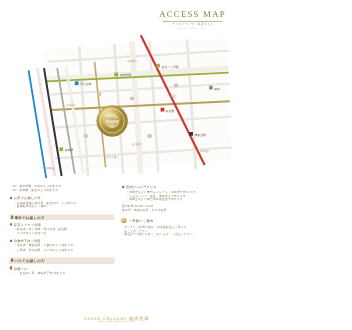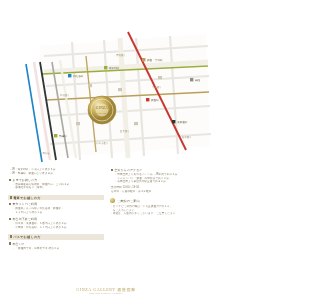--- a/index.html
+++ b/index.html
@@ -75,20 +75,26 @@
   #footer-logo {
     font-family:"Liberation Serif", serif;
     font-size:4px; letter-spacing:0.6px; color:#b99f58; white-space:nowrap;
   }
   #footer-sub { font-size:2.2px; color:#c4b283; letter-spacing:0.3px; margin-top:0.5px; }
 </style>
 </head>
 <body>
 
 <div id="header">
+  <div id="title-block">
+    <div id="main-title">ACCESS MAP</div>
+    <div id="title-rule"></div>
+    <div id="sub-title">アクセスマップ・周辺ガイド</div>
+    <div id="sub-title2">所在地・交通のご案内</div>
+  </div>
   <div id="addr-block">
     <div class="addr-line">〒104-0061</div>
     <div class="addr-line">東京都中央区銀座六丁目</div>
     <div class="addr-line">１０番１号 銀座トレシャス</div>
     <div class="addr-line">TEL 03-6228-5555</div>
   </div>
 </div>
 
 <div id="compass">
   <svg width="8" height="18" viewBox="0 0 8 18">

